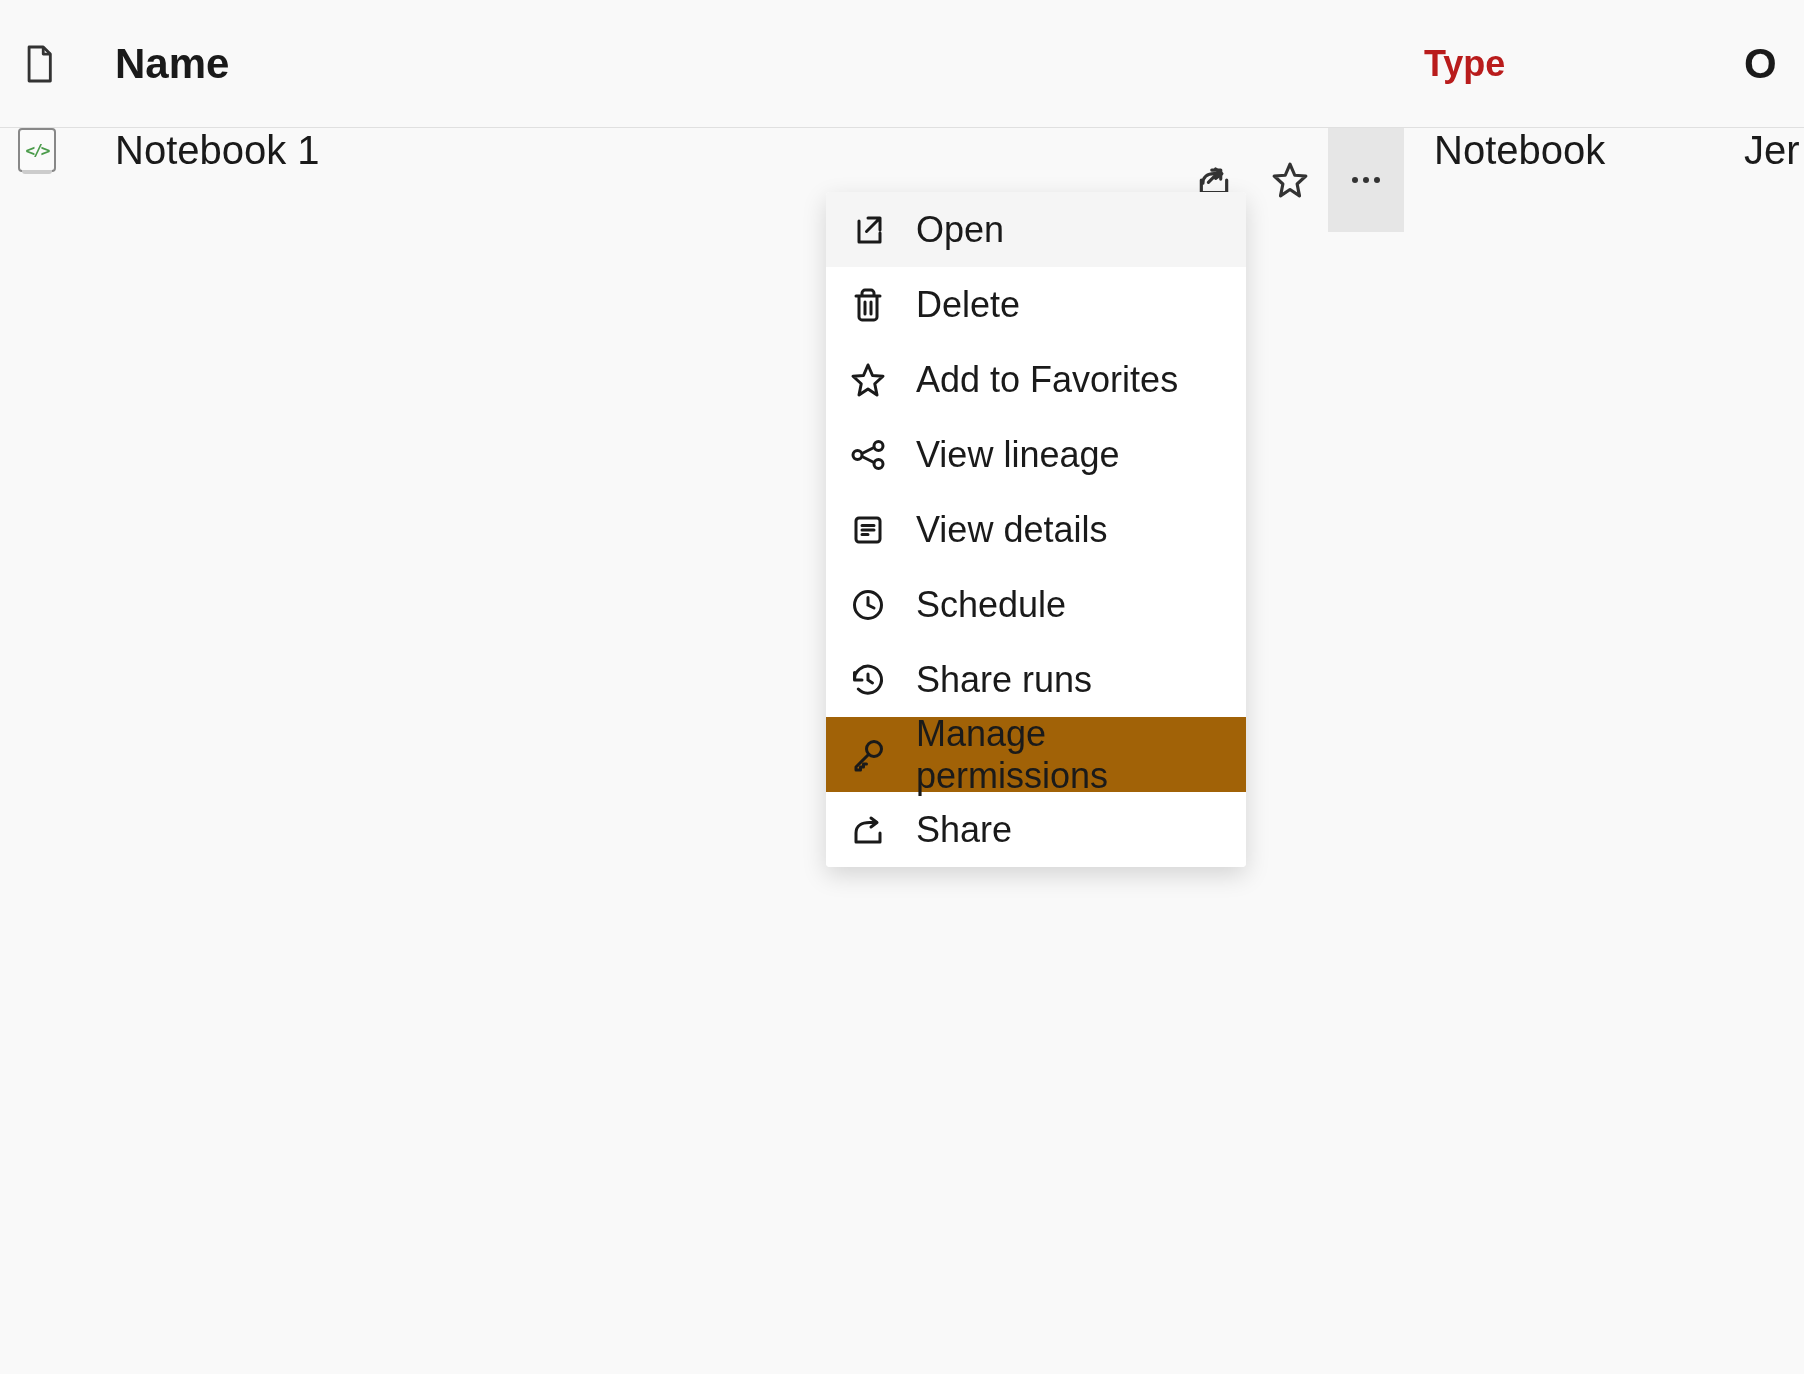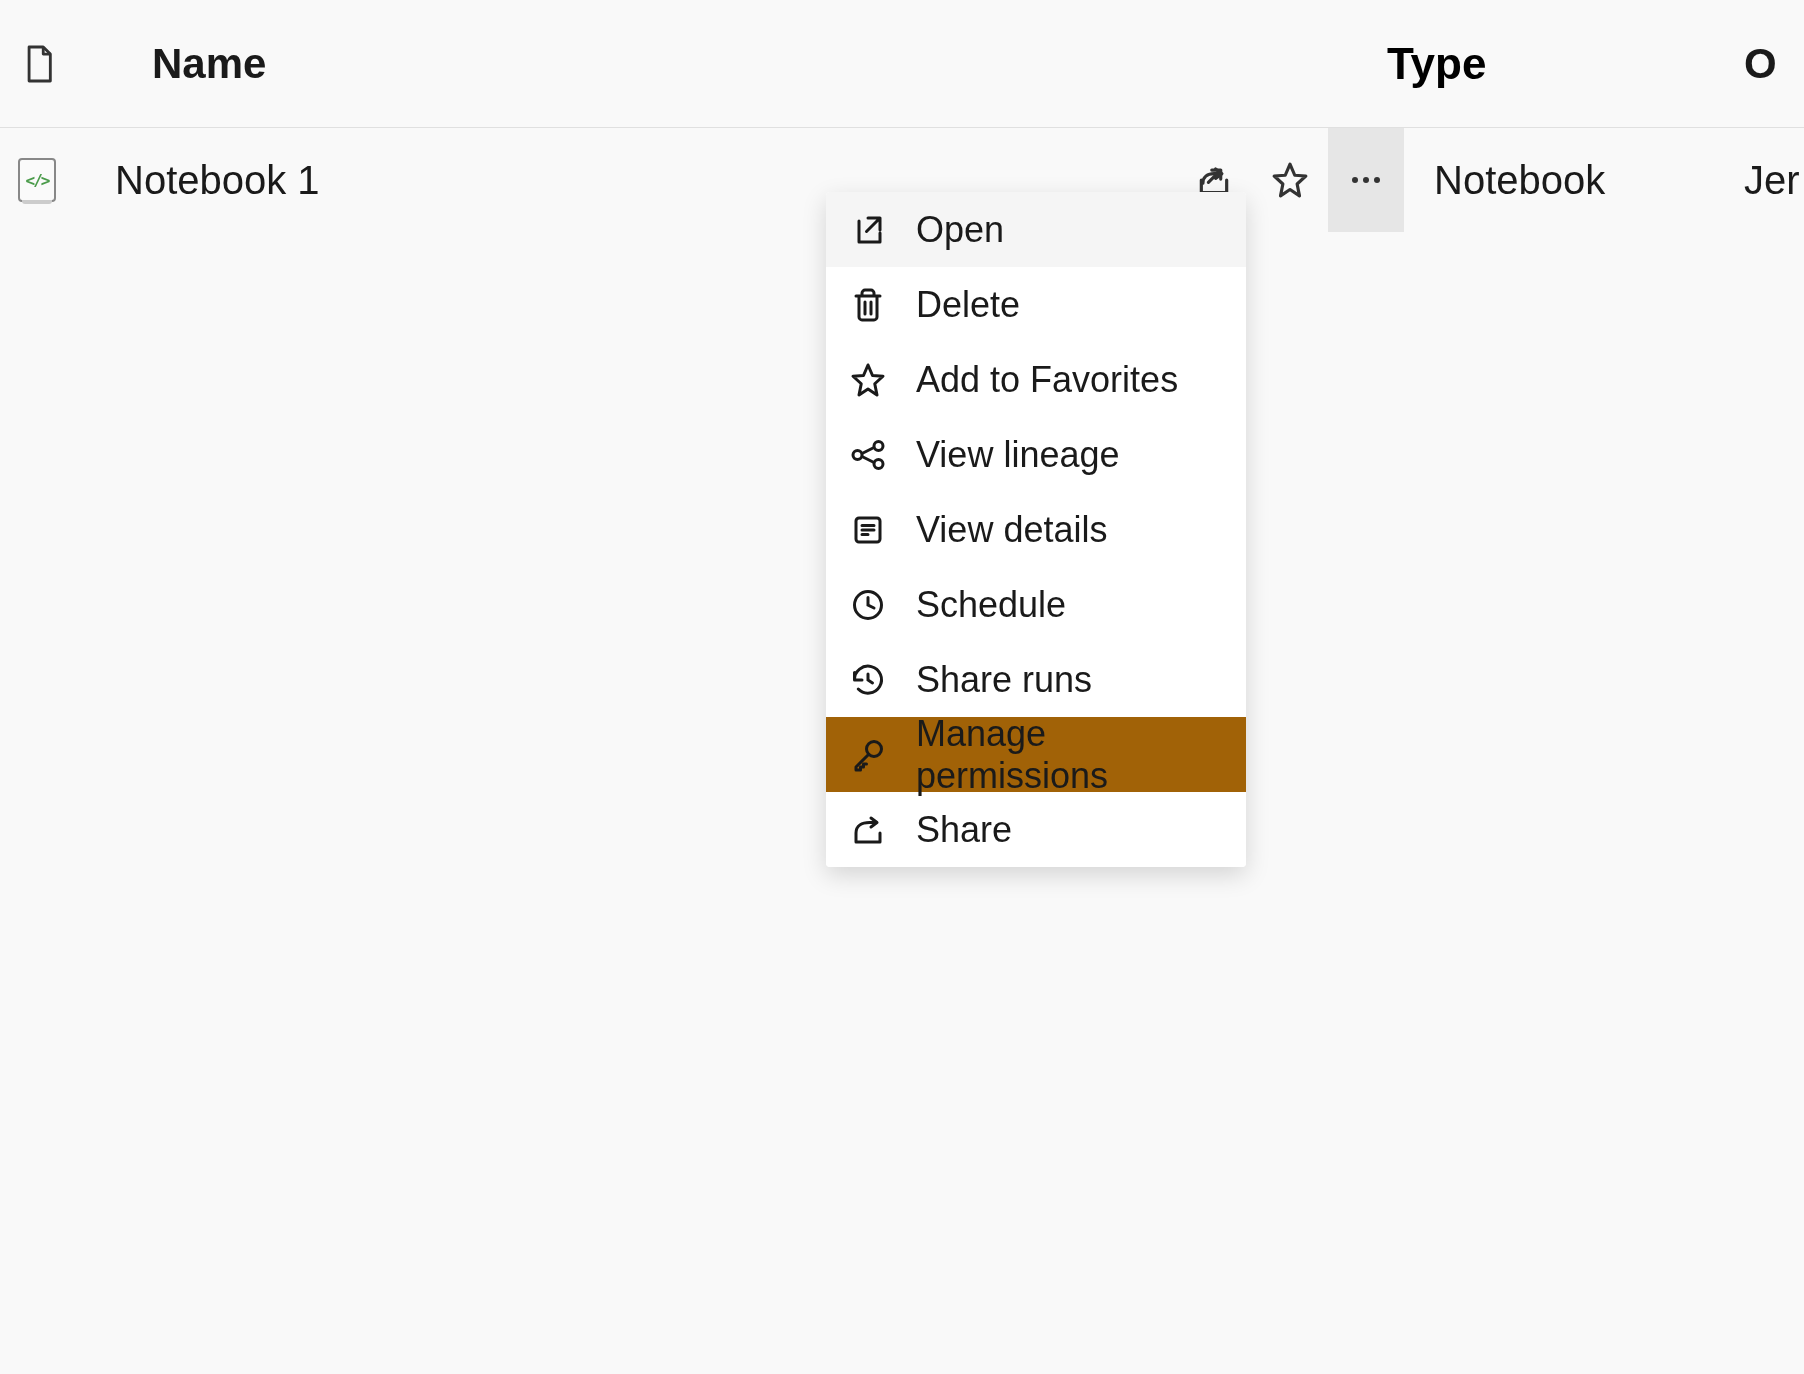--- a/index.html
+++ b/index.html
@@ -17,58 +17,57 @@
       position: relative;
     }
     
     
     .table-header {
       display: flex;
       align-items: center;
       height: 128px;
       border-bottom: 1px solid #e0e0e0;
       background: #f9f9f9;
-      gap: 37px;
     }
     
     .header-icon-col {
       width: 115px;
       display: flex;
       align-items: center;
       justify-content: flex-start;
       padding-left: 22px;
     }
     
     .header-name-col {
       flex: 1;
       font-size: 42px;
       font-weight: 600;
       color: #1a1a1a;
     }
     
     .header-type-col {
       width: 340px;
-      font-size: 44px;
+      font-size: 36px;
       font-weight: 600;
-      color: #000000;
+      color: #b91c1c;
       padding-left: 20px;
     }
     
     .header-owner-col {
       width: 60px;
       font-size: 42px;
       font-weight: 600;
       color: #1a1a1a;
       overflow: hidden;
     }
     
     
     .table-row {
       display: flex;
-      align-items: center;
+      align-items: flex-start;
       height: 104px;
       background: #f9f9f9;
     }
     
     .row-icon-col {
       width: 115px;
       display: flex;
       align-items: center;
       justify-content: flex-start;
       padding-left: 18px;

